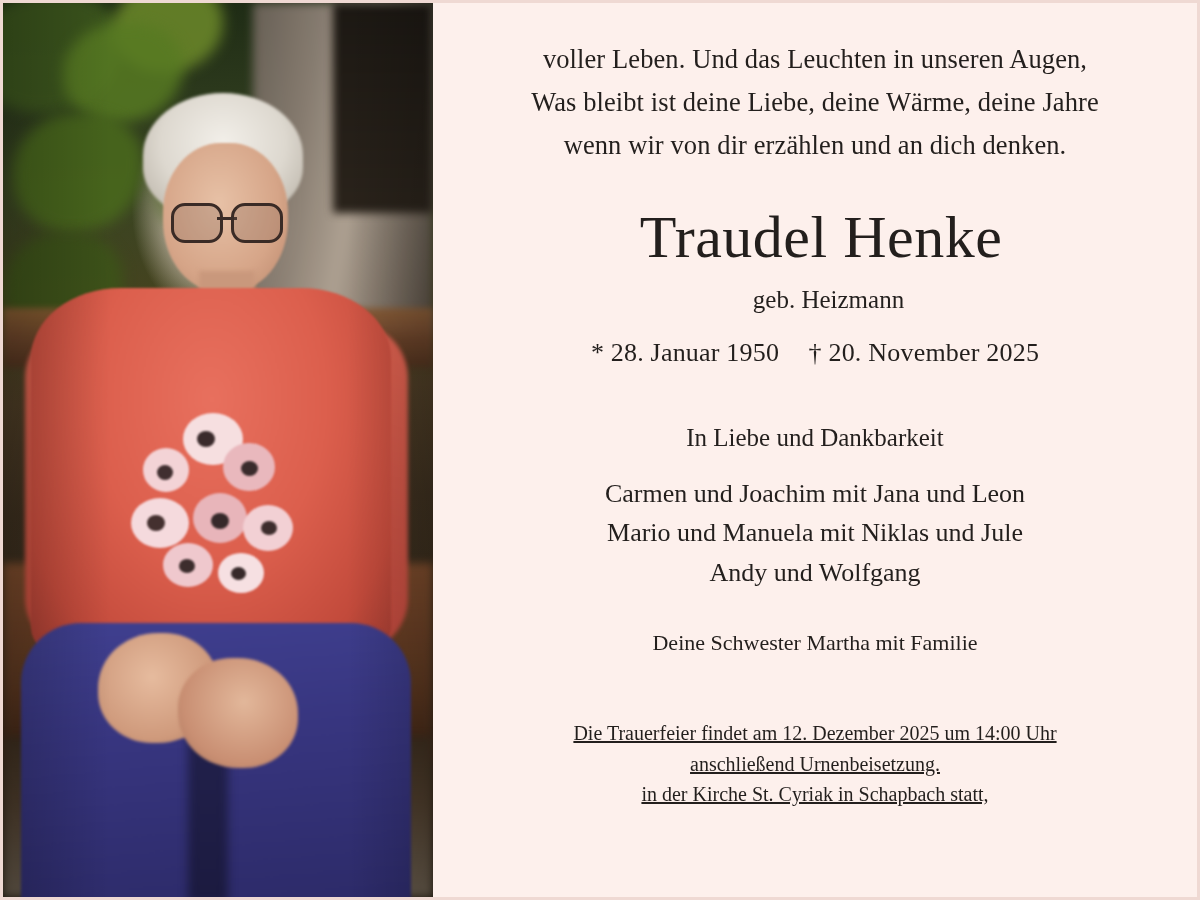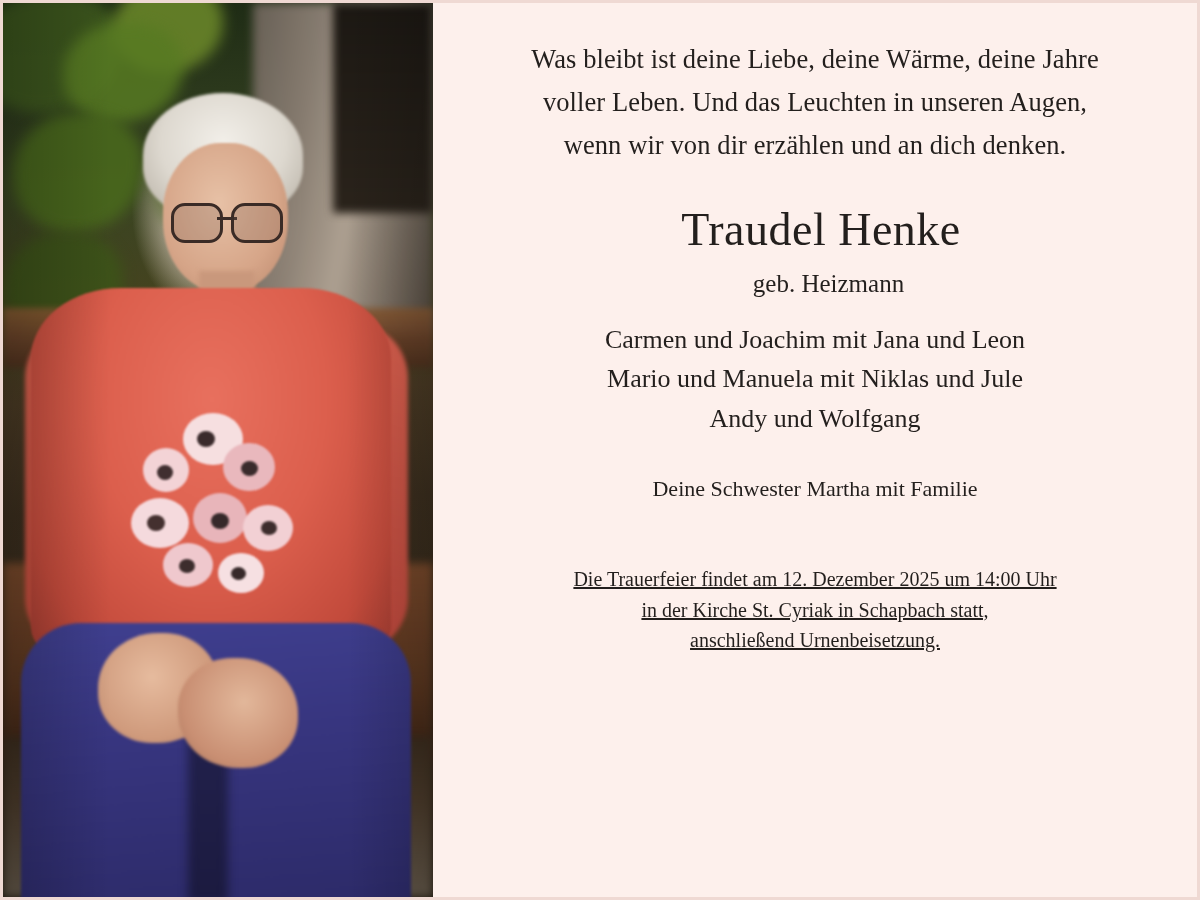--- a/index.html
+++ b/index.html
@@ -185,21 +185,21 @@
     color: #231f1d;
   }
   .verse {
     font-size: 26.5px;
     line-height: 1.62;
     letter-spacing: .1px;
     margin: 5px 0 0 0;
   }
   .verse div { white-space: nowrap; }
   .name {
-    font-size: 46px;
+    font-size: 60px;
     margin-top: 36px;
     letter-spacing: .5px;
     margin-left: 12px;
   }
   .born-name {
     font-size: 25px;
     margin-top: 14px;
     margin-left: 27px;
   }
   .dates {
@@ -285,38 +285,44 @@
         <div class="hand-l"></div>
         <div class="hand-r"></div>
       </div>
       <div class="photo-shade"></div>
     </div>
   </div>
 
   <div class="text-pane">
 
     <div class="verse">
+      <div>voller Leben. Und das Leuchten in unseren Augen,</div>
       <div>Was bleibt ist deine Liebe, deine Wärme, deine Jahre</div>
-      <div>voller Leben. Und das Leuchten in unseren Augen,</div>
       <div>wenn wir von dir erzählen und an dich denken.</div>
     </div>
 
     <div class="name">Traudel Henke</div>
     <div class="born-name">geb. Heizmann</div>
 
-
+    <div class="dates">
+      <span>* 28. Januar 1950</span>
+      <span class="sep"></span>
+      <span>† 20. November 2025</span>
+    </div>
+
+    <div class="dedication">In Liebe und Dankbarkeit</div>
 
     <div class="family">
       <div>Carmen und Joachim mit Jana und Leon</div>
       <div>Mario und Manuela mit Niklas und Jule</div>
       <div>Andy und Wolfgang</div>
     </div>
 
     <div class="sister">Deine Schwester Martha mit Familie</div>
 
     <div class="service">
       <div>Die Trauerfeier findet am 12. Dezember 2025 um 14:00 Uhr</div>
+      <div>anschließend Urnenbeisetzung.</div>
       <div>in der Kirche St. Cyriak in Schapbach statt,</div>
-      <div>anschließend Urnenbeisetzung.</div>
     </div>
 
   </div>
 </div>
 
 </body></html>

